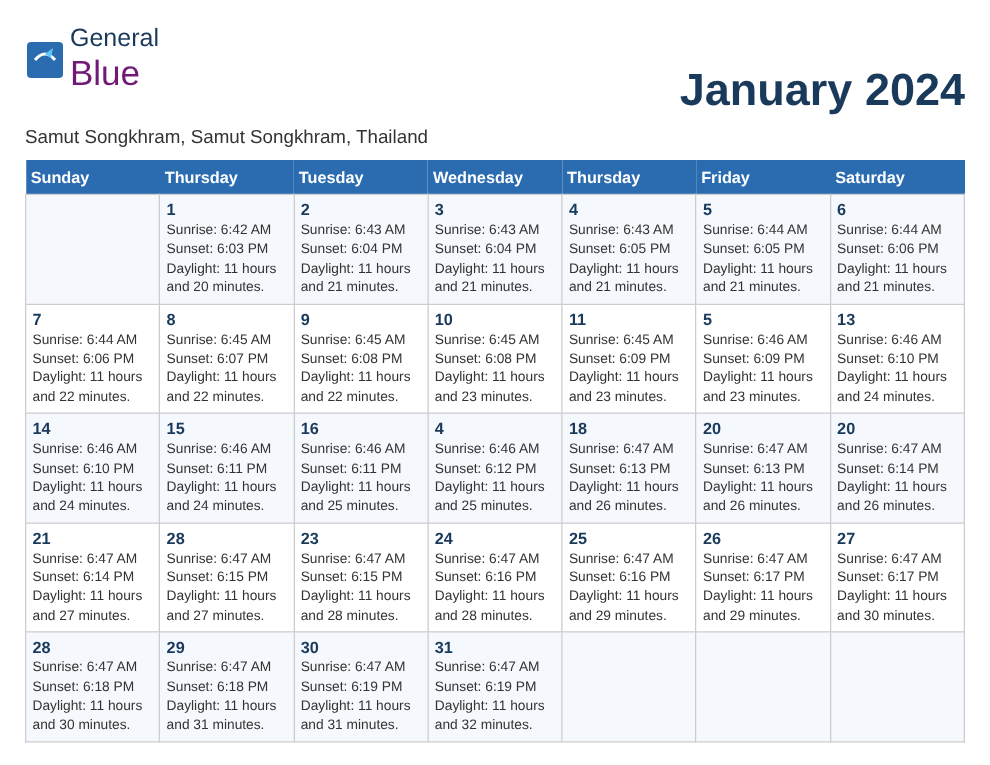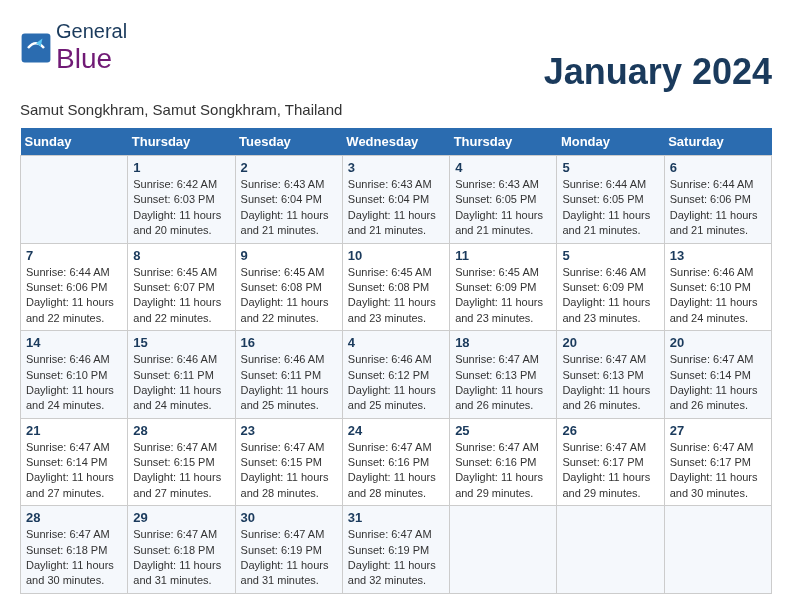--- a/index.html
+++ b/index.html
@@ -102,21 +102,21 @@
 <div class="subtitle">Samut Songkhram, Samut Songkhram, Thailand</div>
 
 <table>
   <thead>
     <tr id="weekday-header">
         <th>Sunday</th>
         <th>Thursday</th>
         <th>Tuesday</th>
         <th>Wednesday</th>
         <th>Thursday</th>
-        <th>Monday</th>
+        <th>Friday</th>
         <th>Saturday</th>
       </tr>
   </thead>
   <tbody id="calendar-body">
       <tr>
         <td></td>
         <td>
           <span class="day-num">1</span>
           <div class="day-info" style="white-space: pre-line;">Sunrise: 6:42 AM
 Sunset: 6:03 PM

